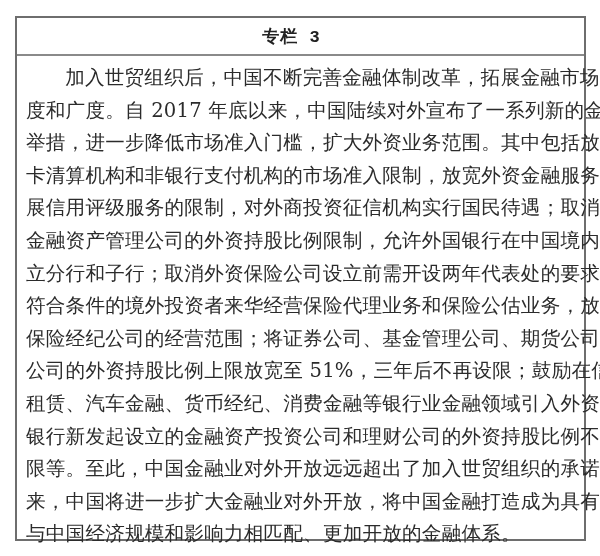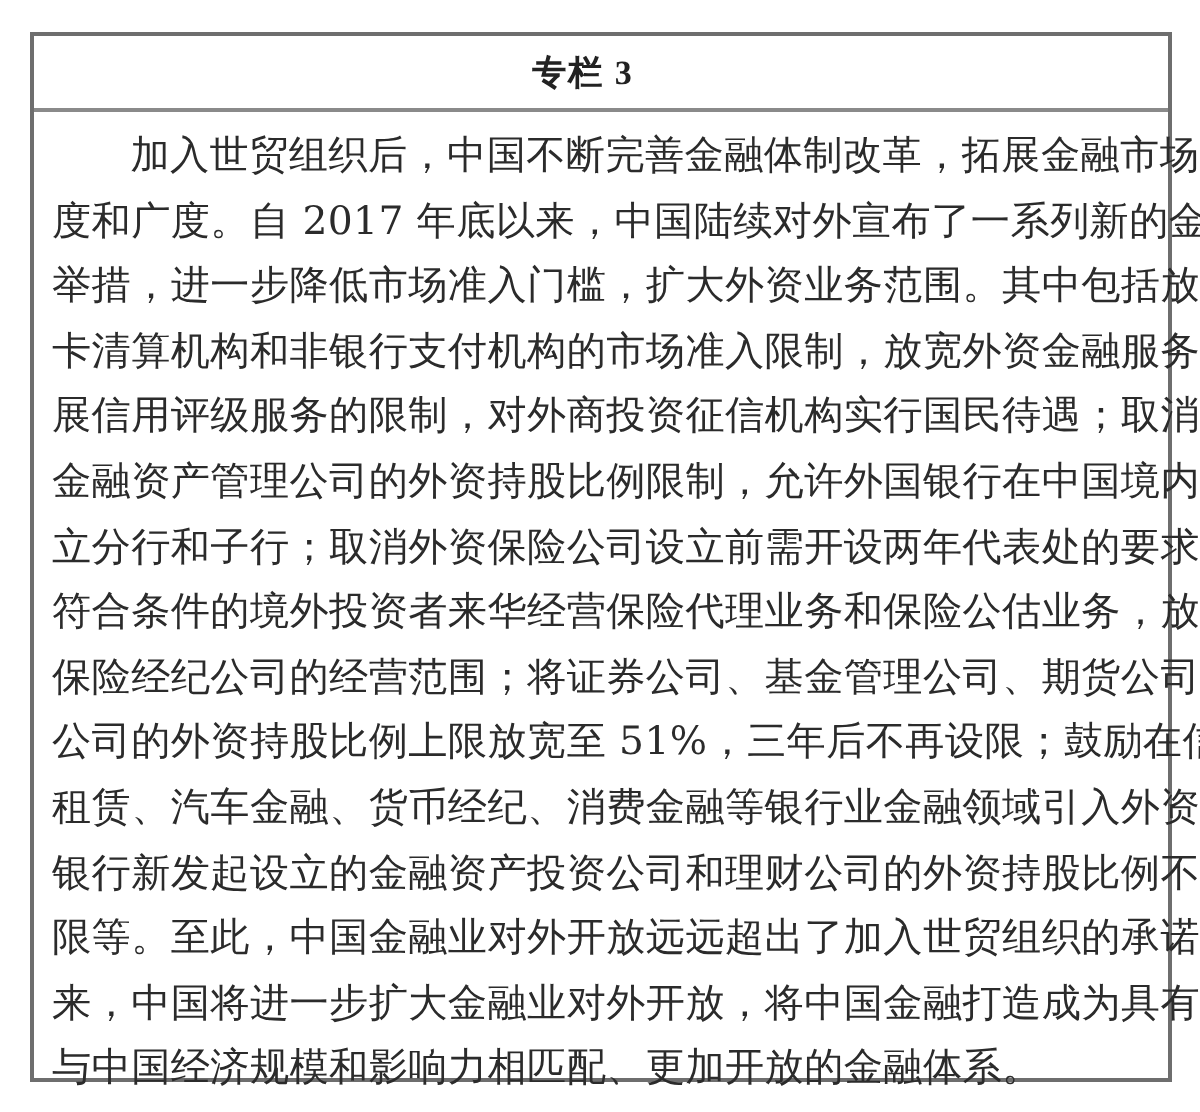--- a/index.html
+++ b/index.html
@@ -24,21 +24,21 @@
       border: 2px solid #6e6e6e;
       box-sizing: content-box;
       background: #fff;
     }
     .box-header {
       height: 36px;
       border-bottom: 2px solid #8a8a8a;
       display: flex;
       align-items: center;
       justify-content: center;
-      font-family: Liberation Serif, serif;
+      font-family: Liberation Mono, monospace;
       font-weight: bold;
       font-size: 17px;
       color: #222;
       letter-spacing: 1px;
     }
     .box-header .label {
       margin-right: 18px;
     }
     .box-body {
       padding: 6px 9px 0 9px;

